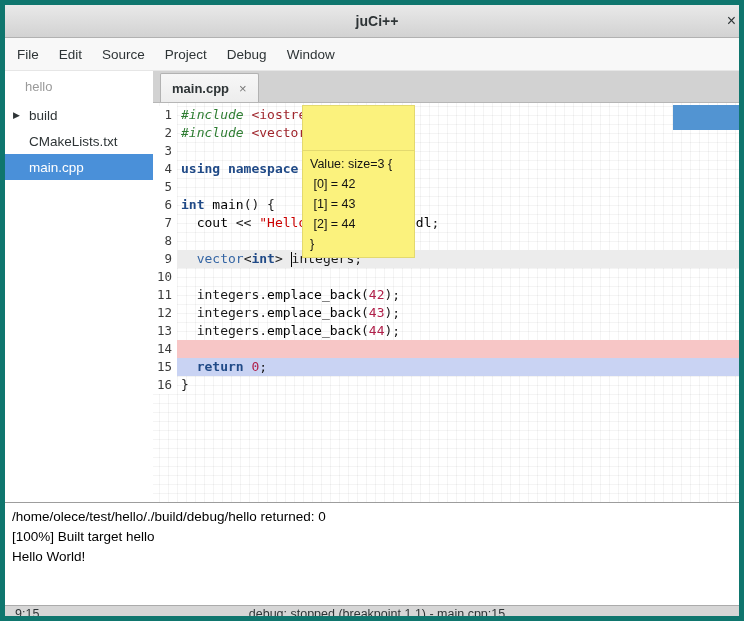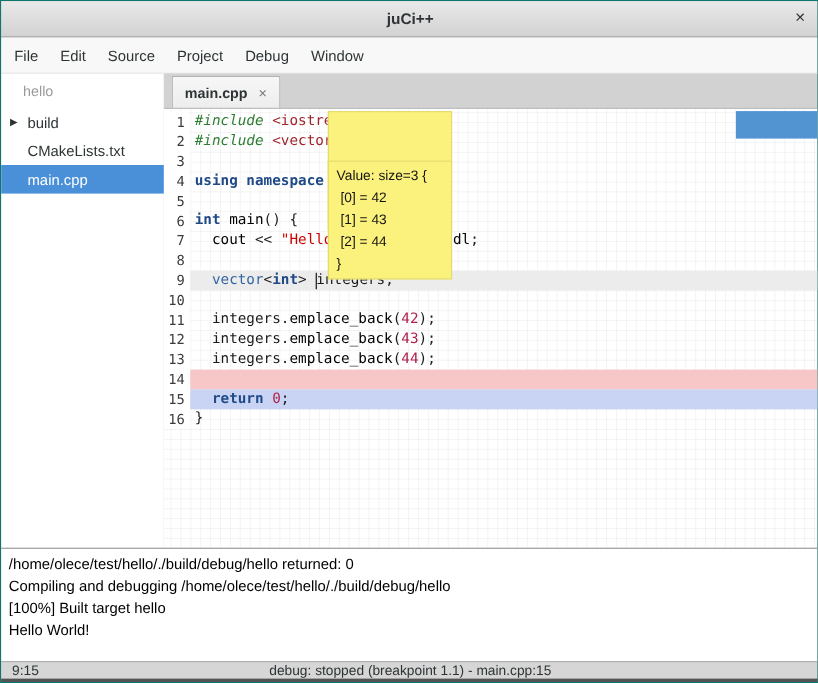--- a/index.html
+++ b/index.html
@@ -1,17 +1,17 @@
 <!DOCTYPE html>
 <html><head>
 <meta charset="utf-8">
 <style>
   * { margin:0; padding:0; box-sizing:border-box; }
   html,body { width:744px; height:621px; font-family:"Liberation Sans",sans-serif; background:#fff; }
-  .app { position:relative; width:744px; height:621px; background:#a3a3a3; overflow:hidden; border:1px solid #0f766e; }
+  .app { position:relative; width:744px; height:621px; background:#8b5cf6; overflow:hidden; border:5px solid #0f766e; }
 
   
   .titlebar { position:absolute; left:0; top:0; width:744px; height:33px;
     background:linear-gradient(#e9e9e9,#d2d2d2); border-bottom:1px solid #b1b1b1;
     display:flex; align-items:center; justify-content:center; }
   .title { font-weight:bold; font-size:14px; color:#2e3436; }
   .close-btn { position:absolute; right:13px; top:7px; font-size:16px; color:#2e3436; }
 
   
   .menubar { position:absolute; left:0; top:33px; width:744px; height:33px; background:#f8f8f8;
@@ -193,21 +193,20 @@
 
   <div class="minimap-slider"></div>
 
   <div class="tooltip tt-type">
     <div>Type: vector&lt;int&gt;</div>
   </div>
   <div class="tooltip tt-value"><div class="tip-line">Value: size=3 {</div><div class="tip-line"> [0] = 42</div><div class="tip-line"> [1] = 43</div><div class="tip-line"> [2] = 44</div><div class="tip-line">}</div></div>
 
   <div class="console">
       <div class="console-line">/home/olece/test/hello/./build/debug/hello returned: 0</div>
-      <div class="console-line">Compiling and debugging /home/olece/test/hello/./build/debug/hello</div>
       <div class="console-line">[100%] Built target hello</div>
       <div class="console-line">Hello World!</div>
     </div>
 
   <div class="statusbar">
     <div class="status-time">9:15</div>
     <div class="status-msg">debug: stopped (breakpoint 1.1) - main.cpp:15</div>
   </div>
   <div class="window-edge"></div>
 

